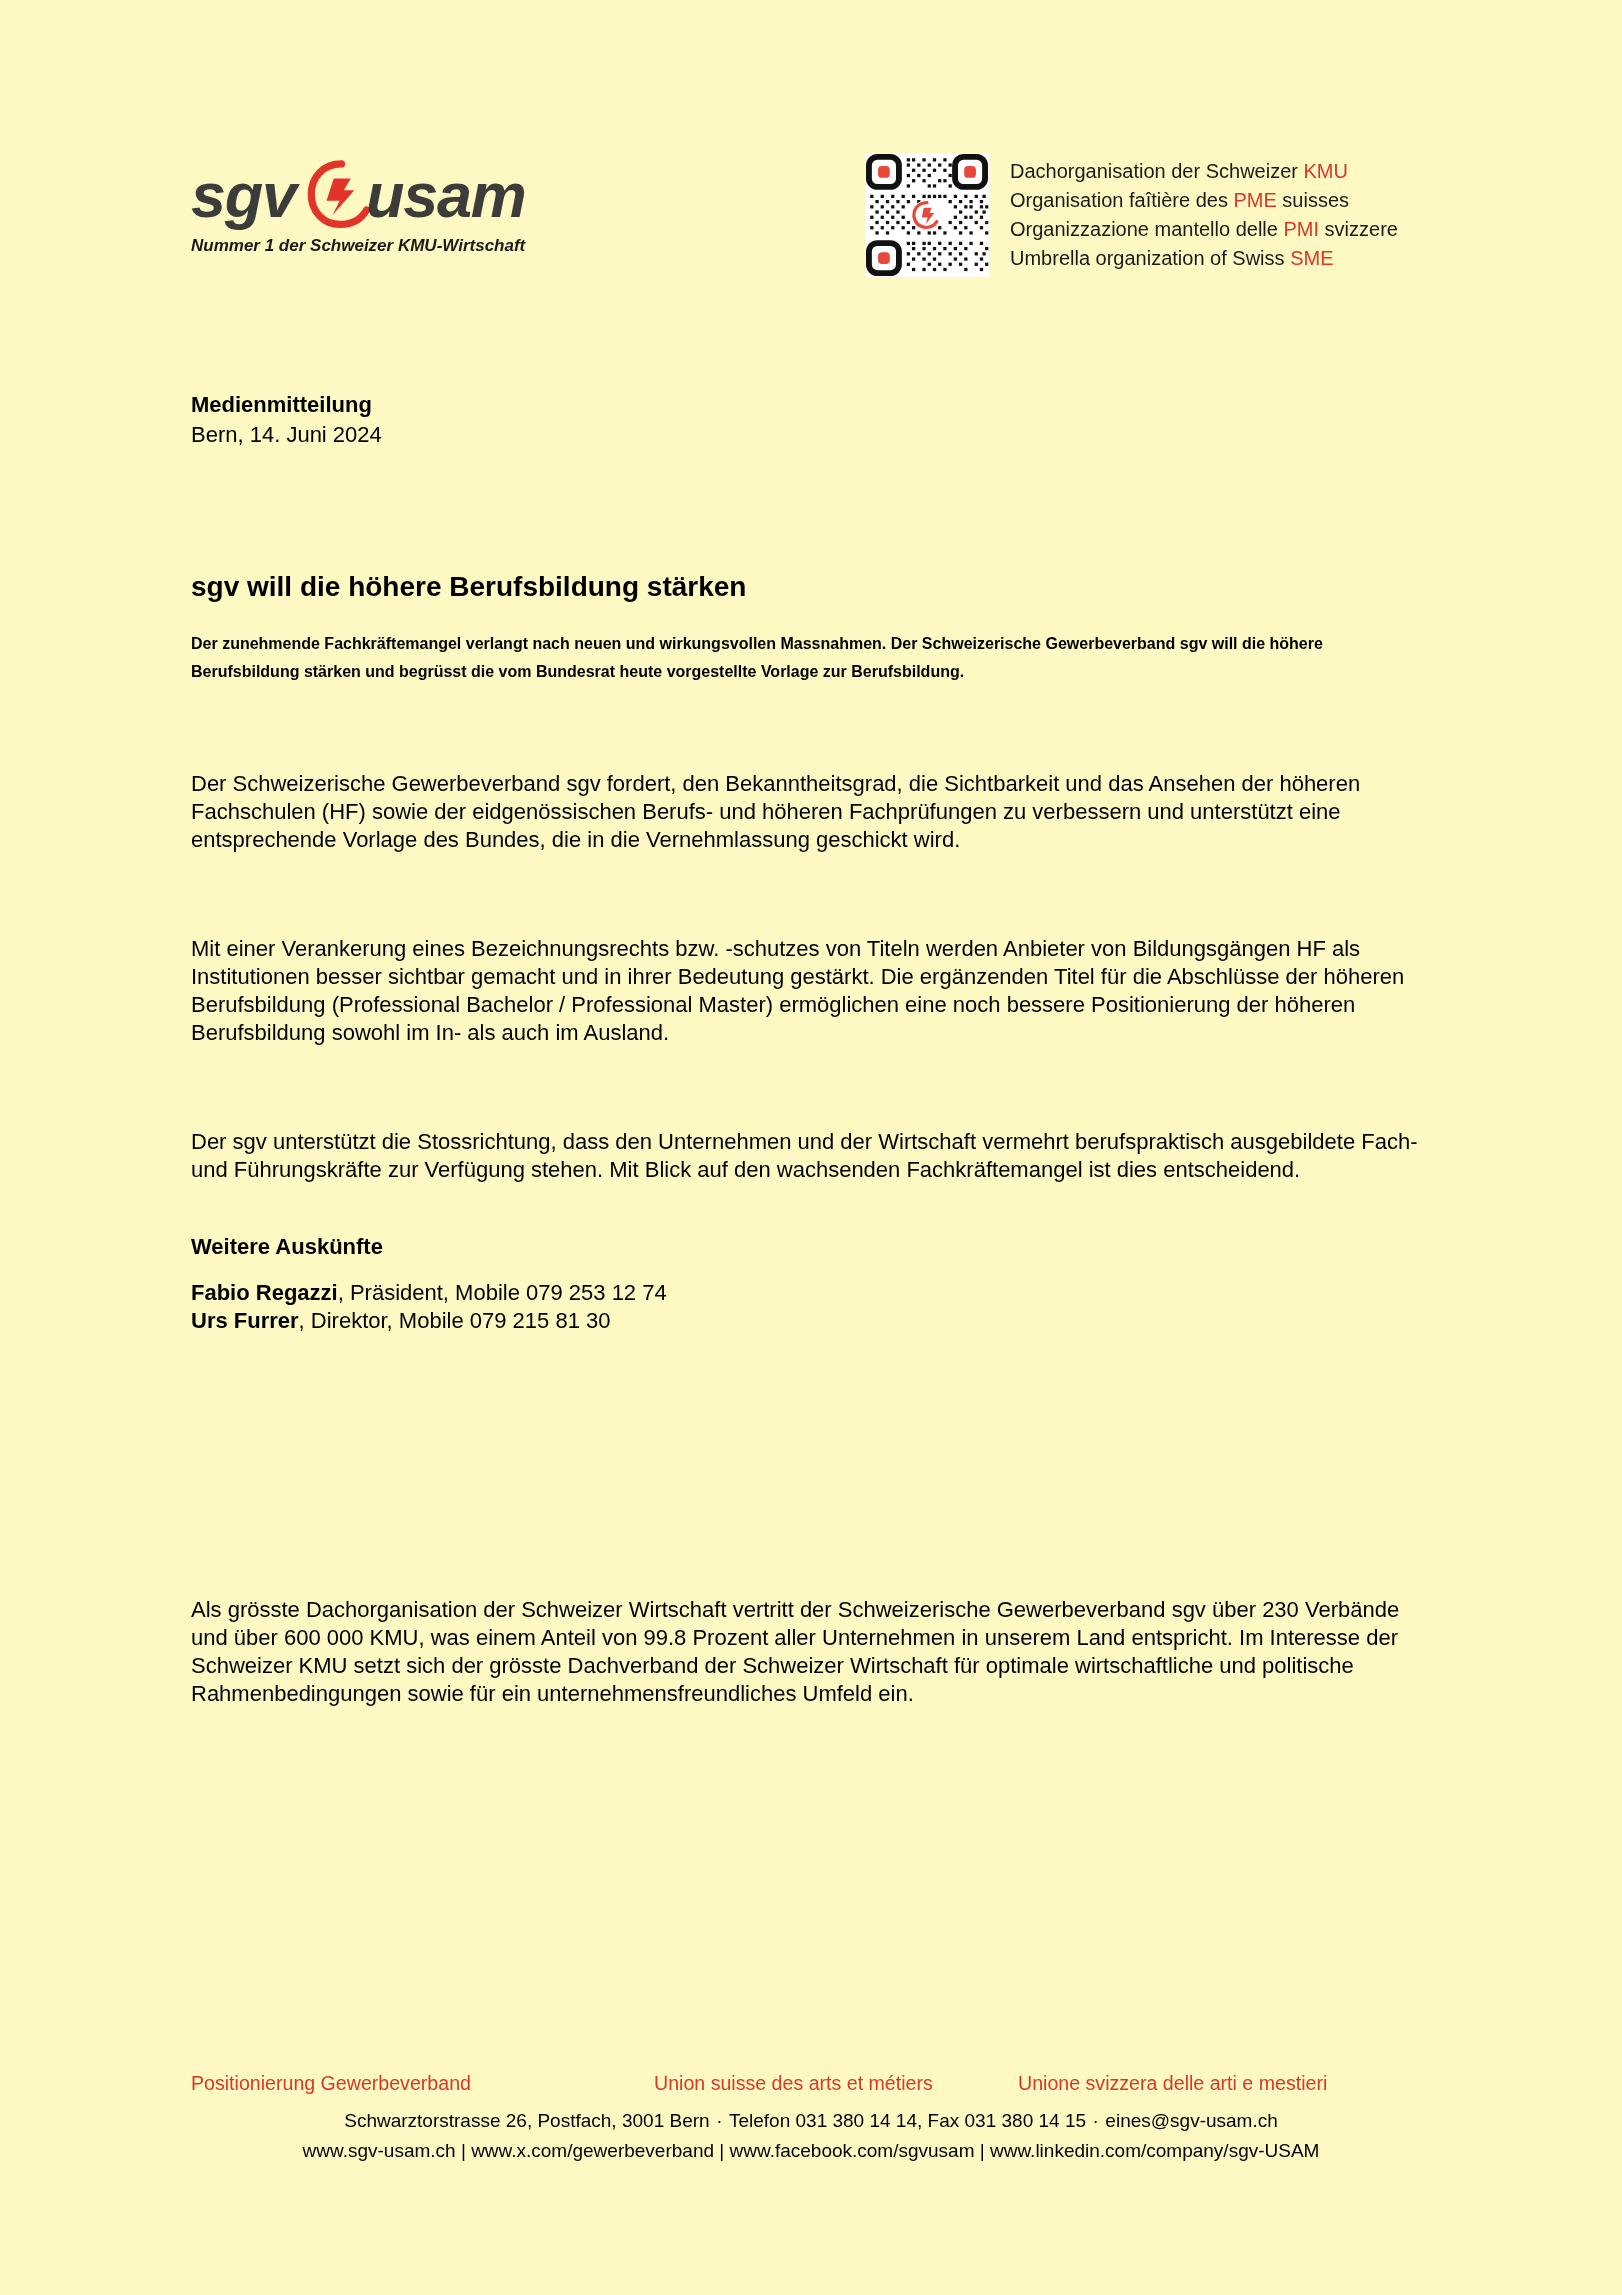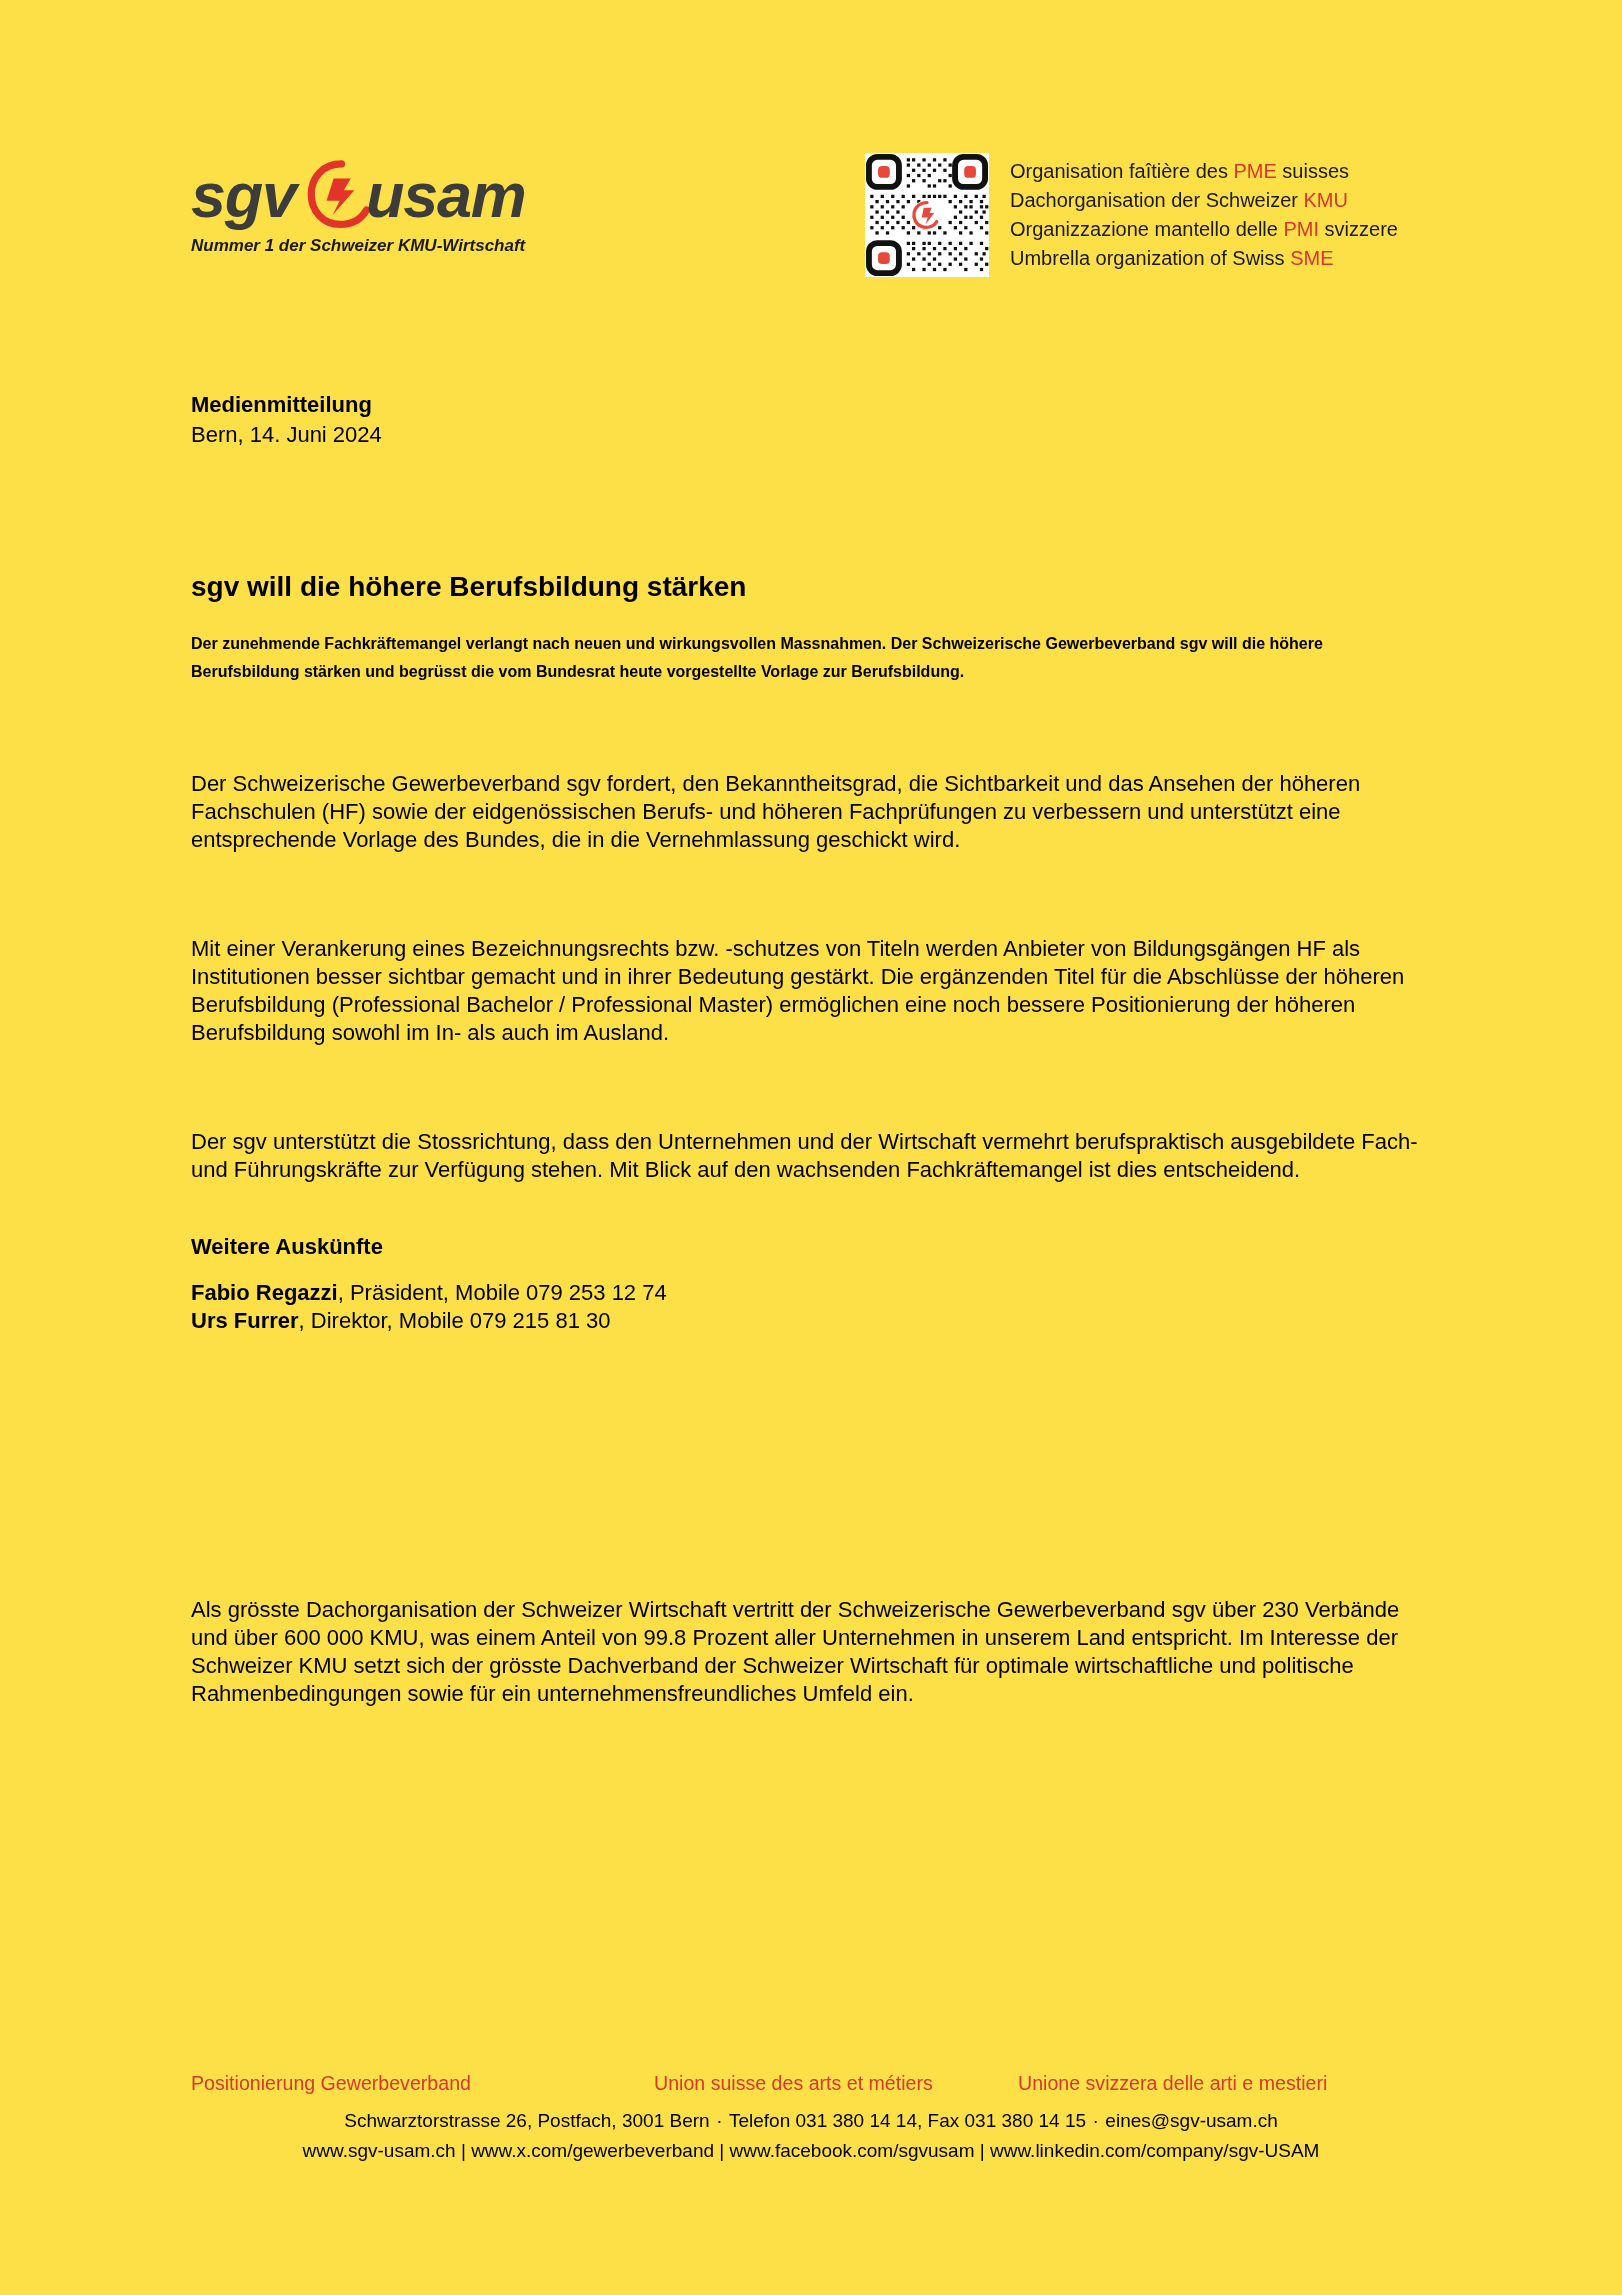--- a/index.html
+++ b/index.html
@@ -5,21 +5,21 @@
 <style>
   html, body {
     margin: 0;
     padding: 0;
     background: #ffffff;
   }
   .page {
     position: relative;
     width: 1622px;
     height: 2295px;
-    background: #fde047;
+    background: #fef9c3;
     font-family: "Liberation Sans", sans-serif;
     color: #000000;
     overflow: hidden;
   }
 
   
   .header {
     position: absolute;
     left: 0;
     top: 0;
@@ -421,24 +421,24 @@
         <g>
           <circle cx="95" cy="95" r="23" fill="#ffffff"></circle>
           <path d="M95 76 A19 19 0 1 0 110 105" fill="none" stroke="#e8483a" stroke-width="5" stroke-linecap="round"></path>
           <path d="M90 84 L102 84 L99 92 L106 92 L93 109 L96 99 L87 99 Z" fill="#e8483a"></path>
         </g>
       </svg>
     </div>
 
     <div class="claims">
       <div class="claim-line">
+        <span>Dachorganisation der Schweizer </span><span class="claim-hi">KMU</span><span></span>
+      </div>
+      <div class="claim-line">
         <span>Organisation faîtière des </span><span class="claim-hi">PME</span><span> suisses</span>
-      </div>
-      <div class="claim-line">
-        <span>Dachorganisation der Schweizer </span><span class="claim-hi">KMU</span><span></span>
       </div>
       <div class="claim-line">
         <span>Organizzazione mantello delle </span><span class="claim-hi">PMI</span><span> svizzere</span>
       </div>
       <div class="claim-line">
         <span>Umbrella organization of Swiss </span><span class="claim-hi">SME</span><span></span>
       </div>
     </div>
   </div>
 

